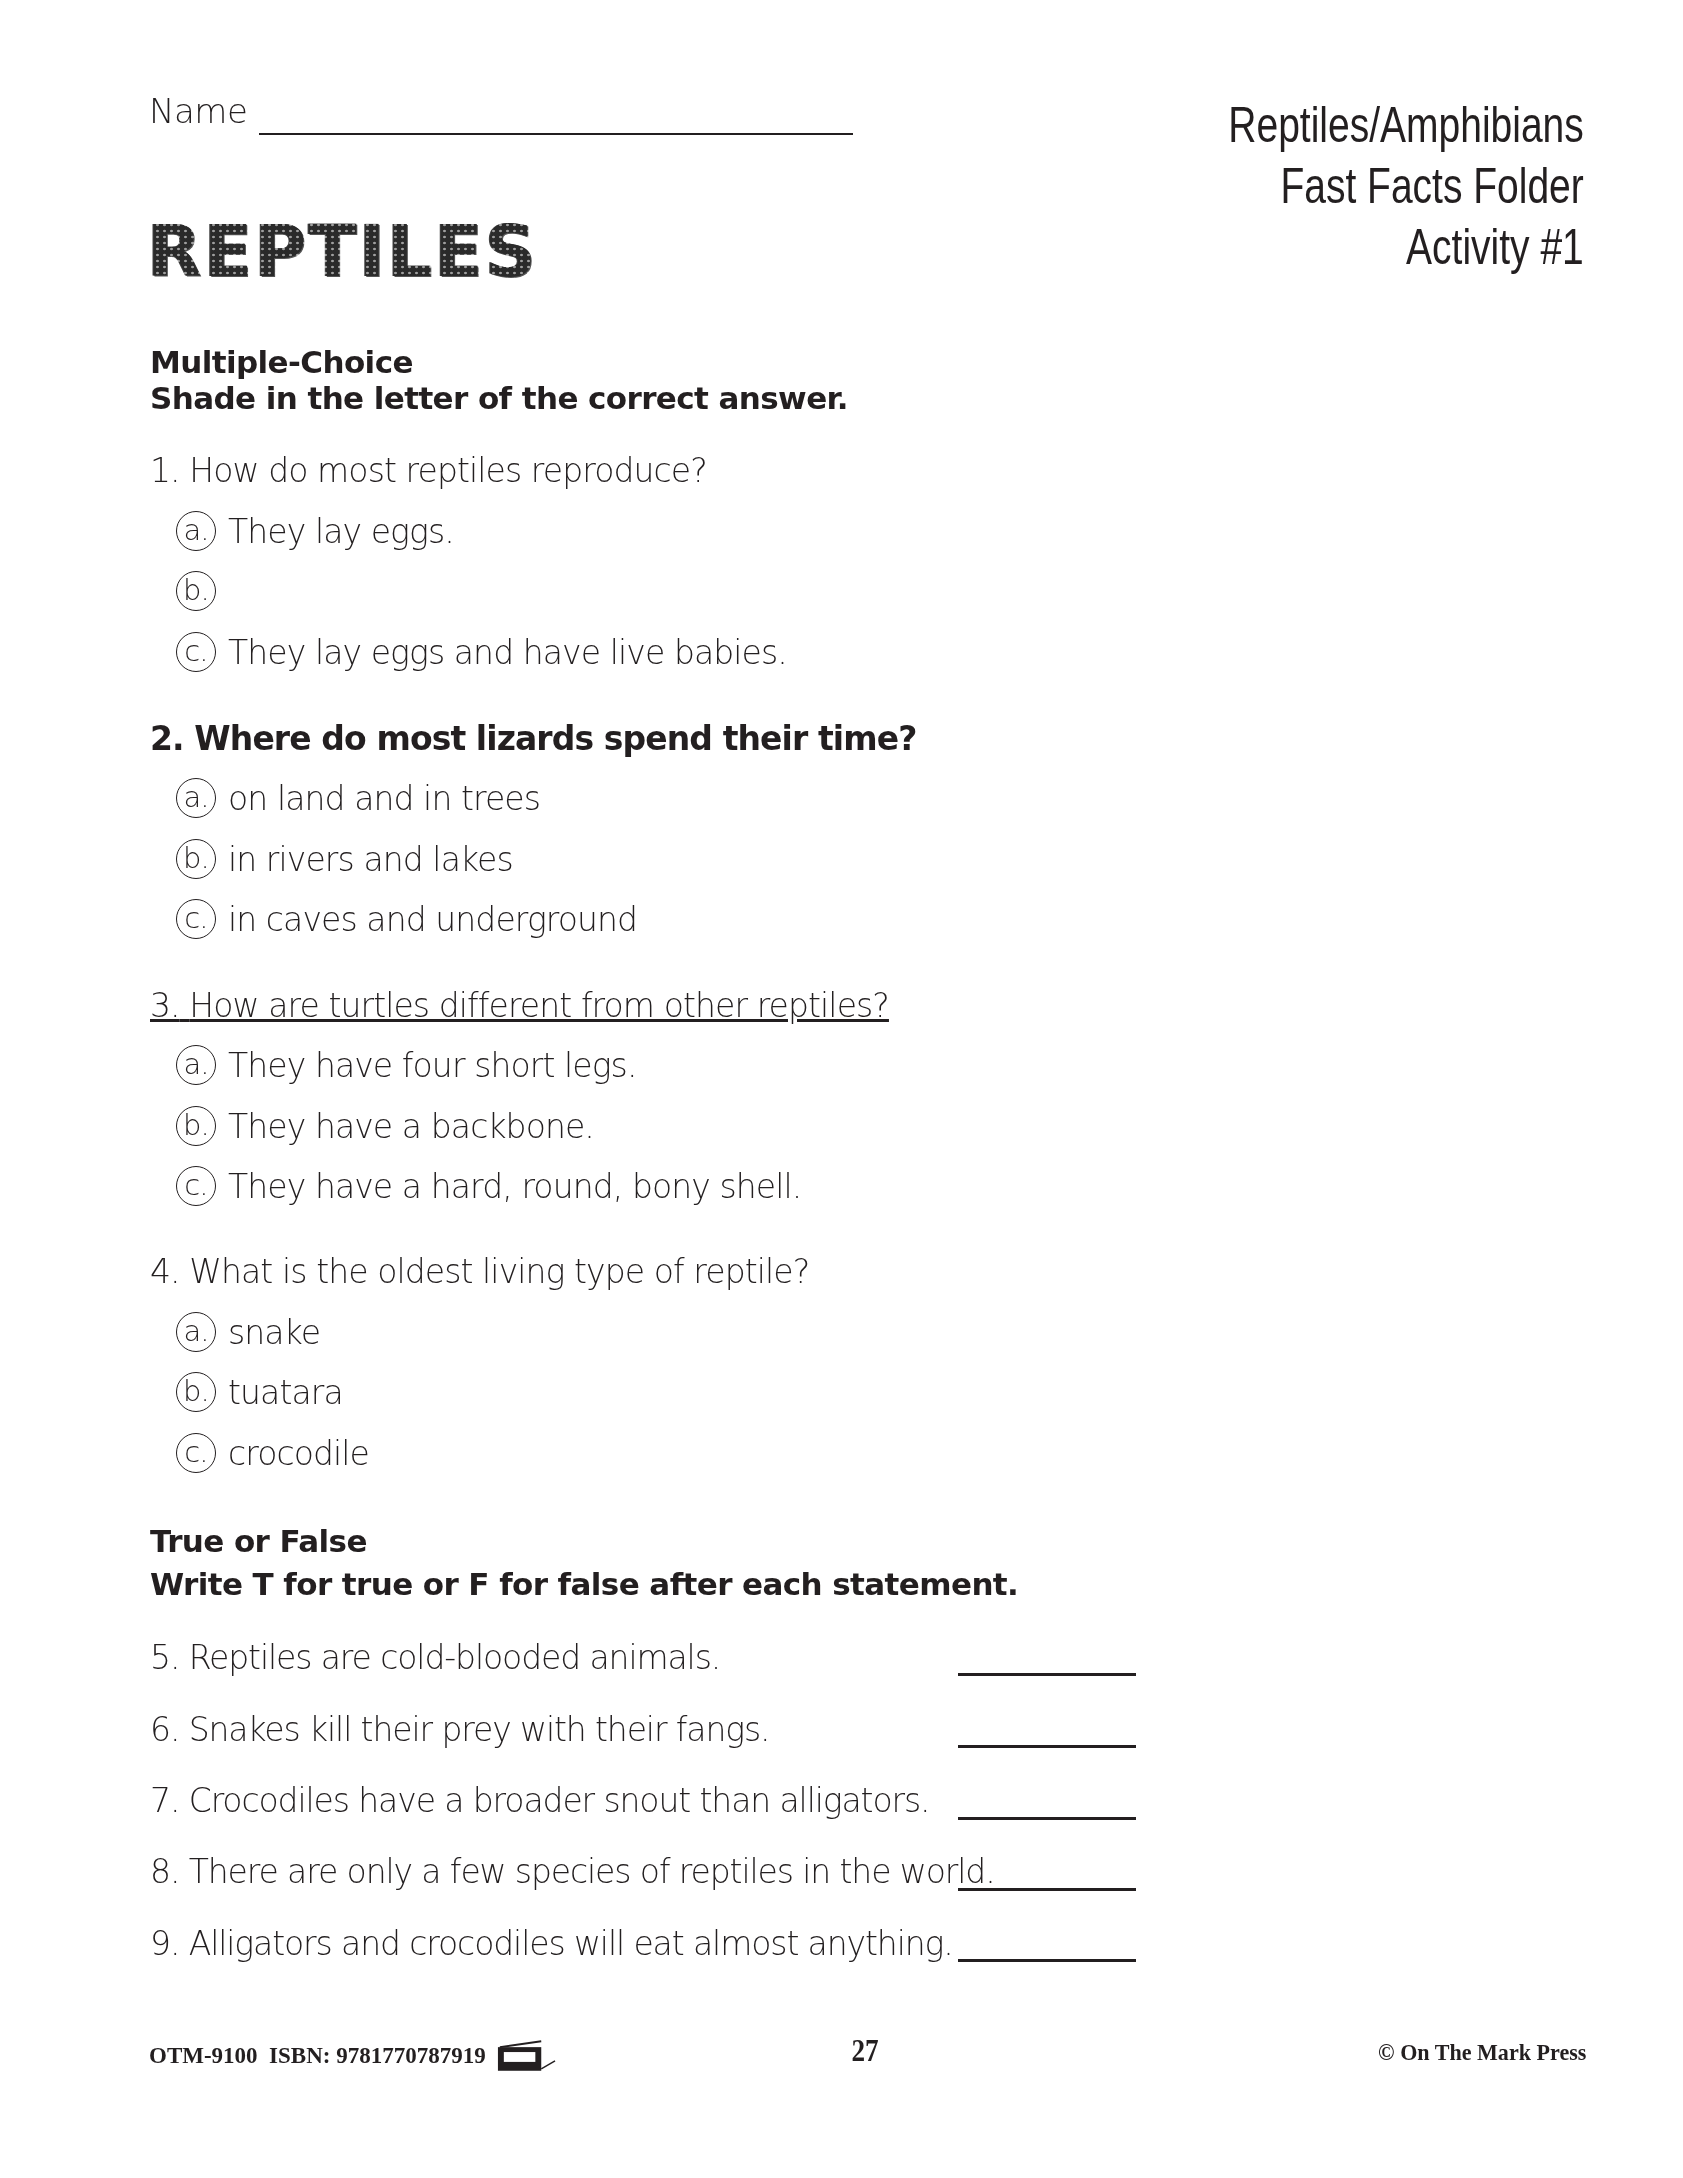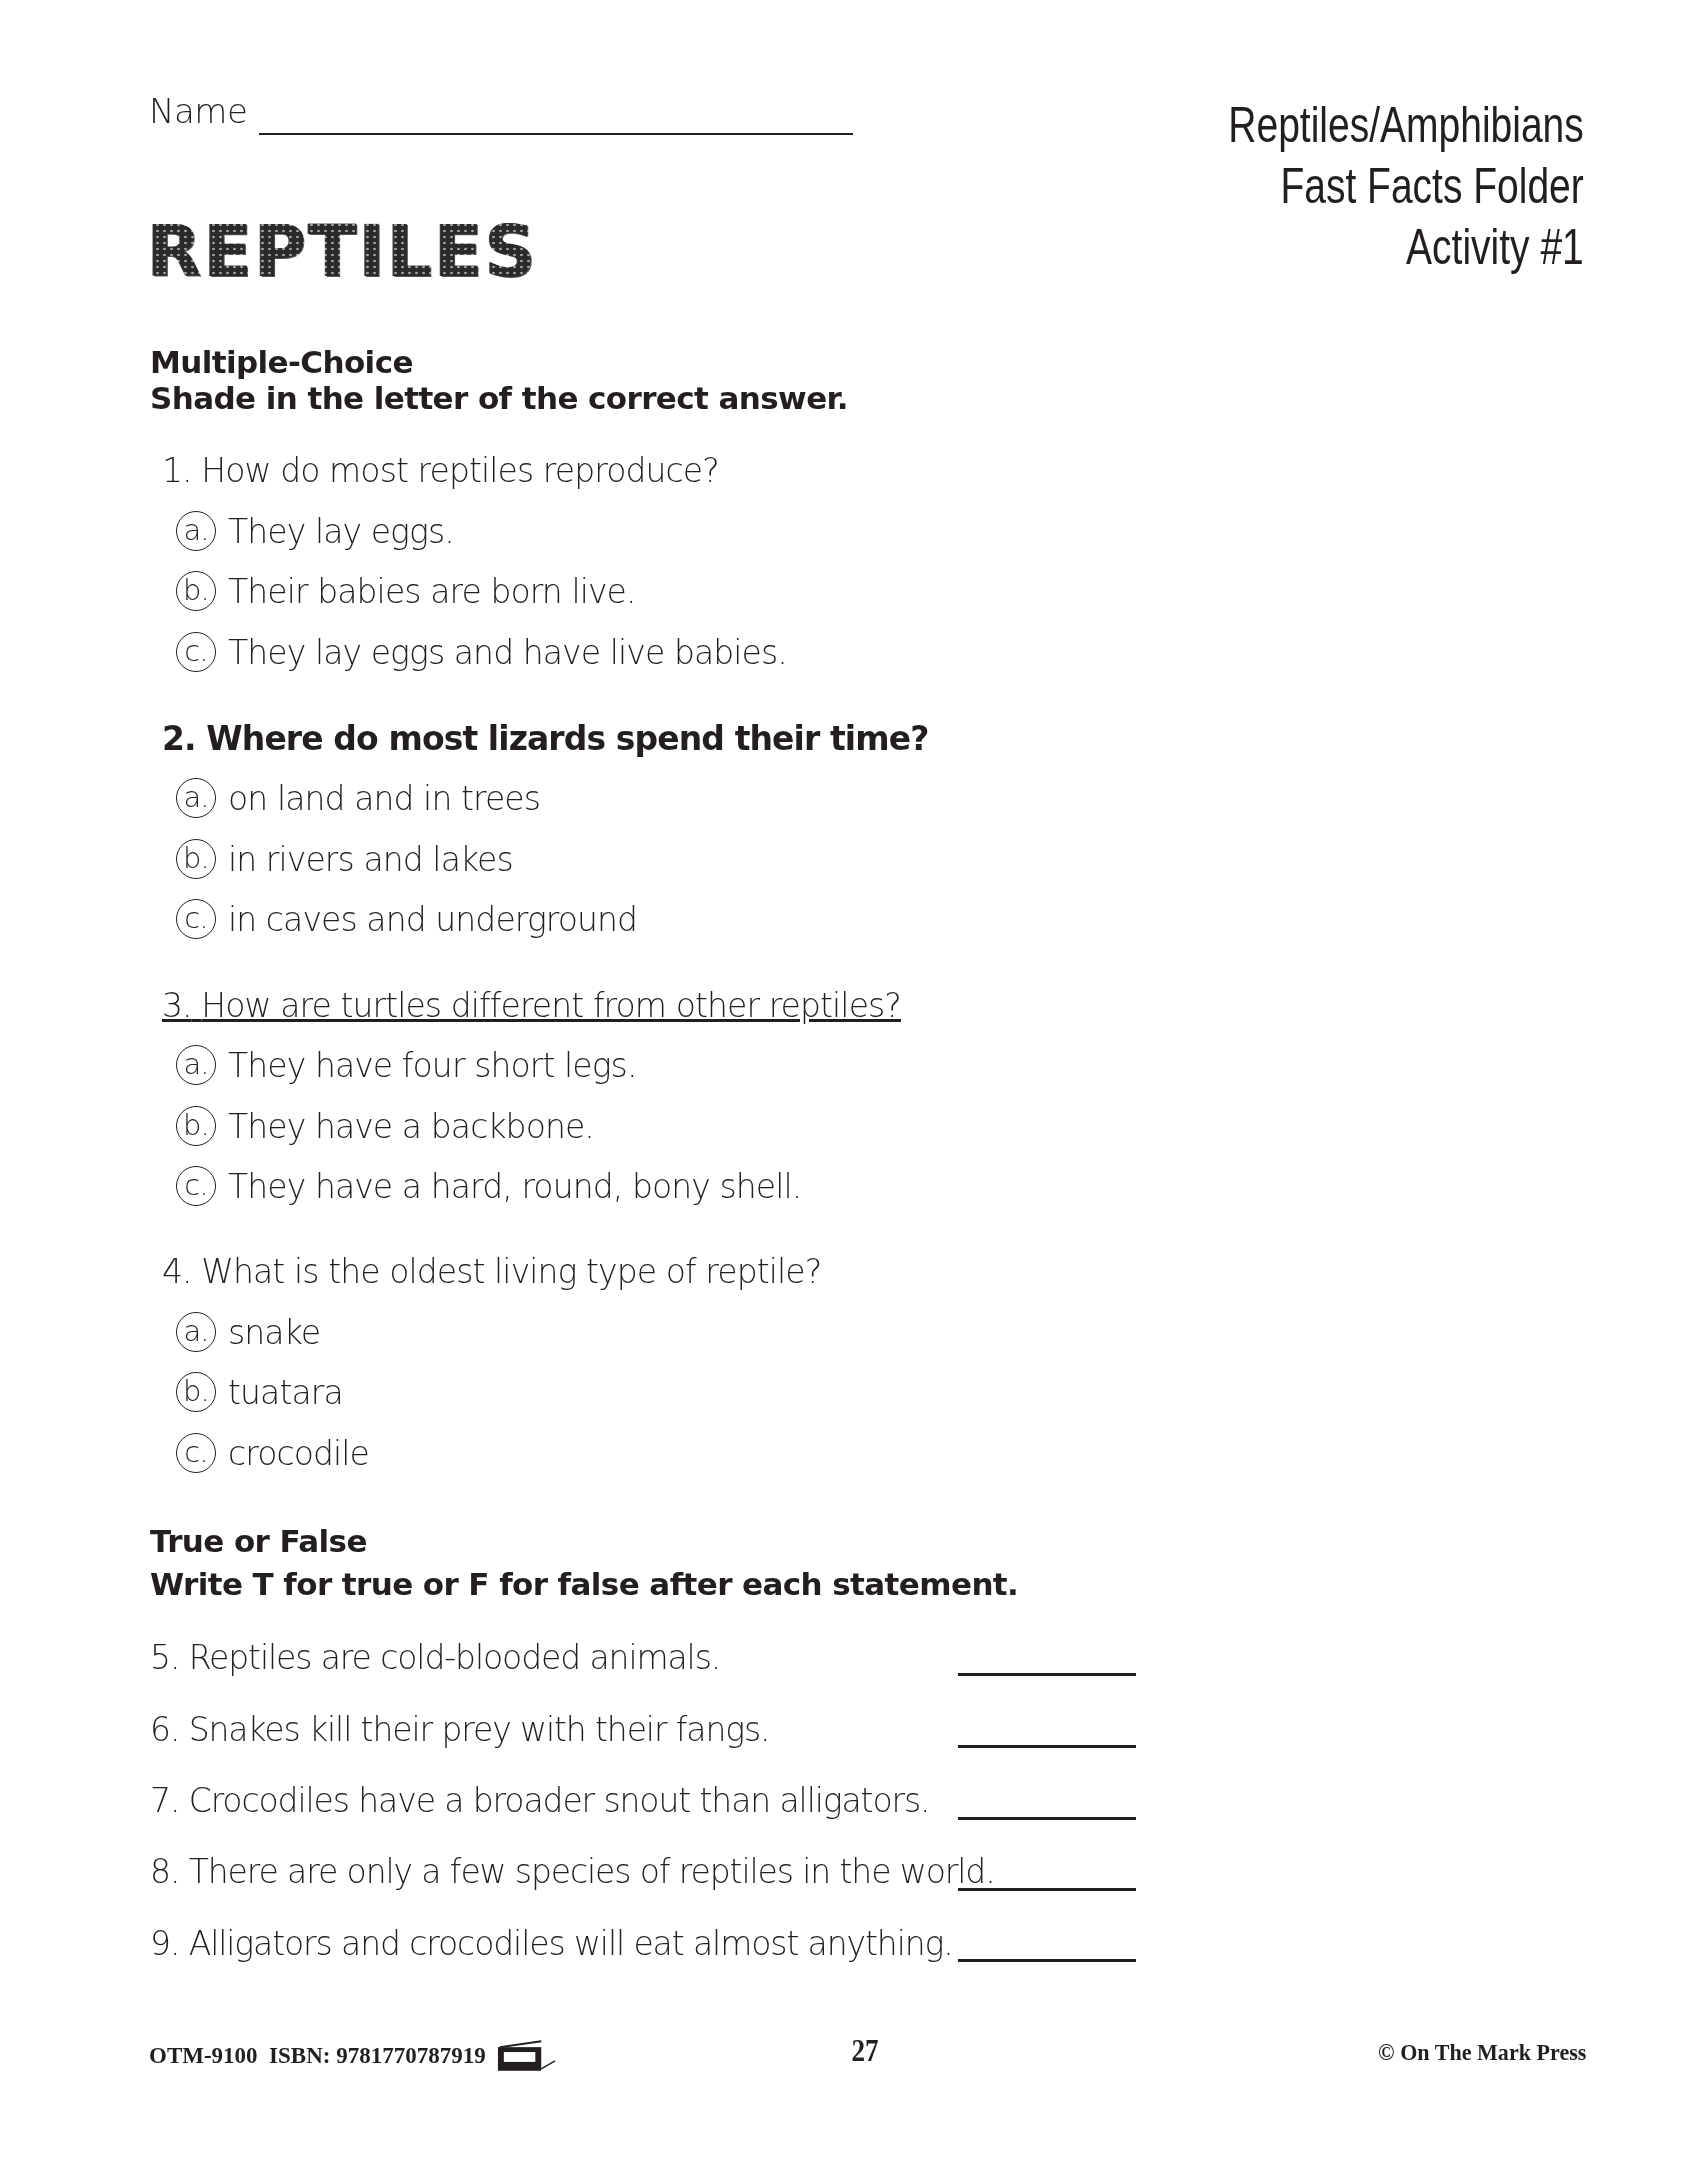--- a/index.html
+++ b/index.html
@@ -20,21 +20,21 @@
            background-size: 7px 6px; mix-blend-mode: normal; }
 
   
   .header-right { right: 99px; top: 95px; text-align: right; font-family: "Liberation Sans Narrow", "Liberation Sans", sans-serif;
                   font-size: 50px; line-height: 61px; transform: scaleX(0.78); transform-origin: right top; color: #231f20; }
   .header-right div { white-space: nowrap; }
 
   
   .section-heading { left: 150px; font-weight: bold; font-size: 31px; line-height: 44px; font-family: "DejaVu Sans", sans-serif; letter-spacing: -0.6px; }
 
-  .question { left: 150px; font-size: 33px; font-family: "DejaVu Sans", sans-serif; letter-spacing: -0.9px; white-space: nowrap; font-weight: 300; margin-left: 12px; }
+  .question { left: 150px; font-size: 33px; font-family: "DejaVu Sans", sans-serif; letter-spacing: -0.9px; white-space: nowrap; font-weight: 300; }
   .option { left: 176px; font-size: 33px; font-family: "DejaVu Sans", sans-serif; letter-spacing: -0.9px; white-space: nowrap; display: flex; align-items: center; font-weight: 300; }
   .opt-letter { display: inline-flex; width: 40px; height: 40px; border: 1.6px solid #231f20; border-radius: 50%;
                 align-items: center; justify-content: center; font-size: 29px; margin-right: 12px; box-sizing: border-box; padding-bottom: 3px; }
 
   .tf-statement { left: 150px; font-size: 33px; font-family: "DejaVu Sans", sans-serif; letter-spacing: -1.1px; white-space: nowrap; font-weight: 300; }
   .tf-blank { left: 958px; width: 178px; height: 0; border-bottom: 3px solid #231f20; }
 
   
   .footer-left { left: 149px; top: 2039px; font-family: "Liberation Serif", serif; font-weight: bold; font-size: 23px; display: flex; align-items: center; white-space: nowrap; }
   .footer-page { left: 849px; top: 2032px; font-family: "Liberation Serif", serif; font-weight: bold; font-size: 32px; transform: scaleX(0.85); }
@@ -64,21 +64,20 @@
 <div class="abs question" style="top:451px;">
   <span>1.</span>
   <span>How do most reptiles reproduce?</span>
 </div>
 <div class="abs option" style="top:511px;">
   <span class="opt-letter">a.</span>
   <span>They lay eggs.</span>
 </div>
 <div class="abs option" style="top:571px;">
   <span class="opt-letter">b.</span>
-  <span>Their babies are born live.</span>
 </div>
 <div class="abs option" style="top:632px;">
   <span class="opt-letter">c.</span>
   <span>They lay eggs and have live babies.</span>
 </div>
 
 <div class="abs question" style="top:719px;font-weight:bold;">
   <span>2.</span>
   <span>Where do most lizards spend their time?</span>
 </div>

